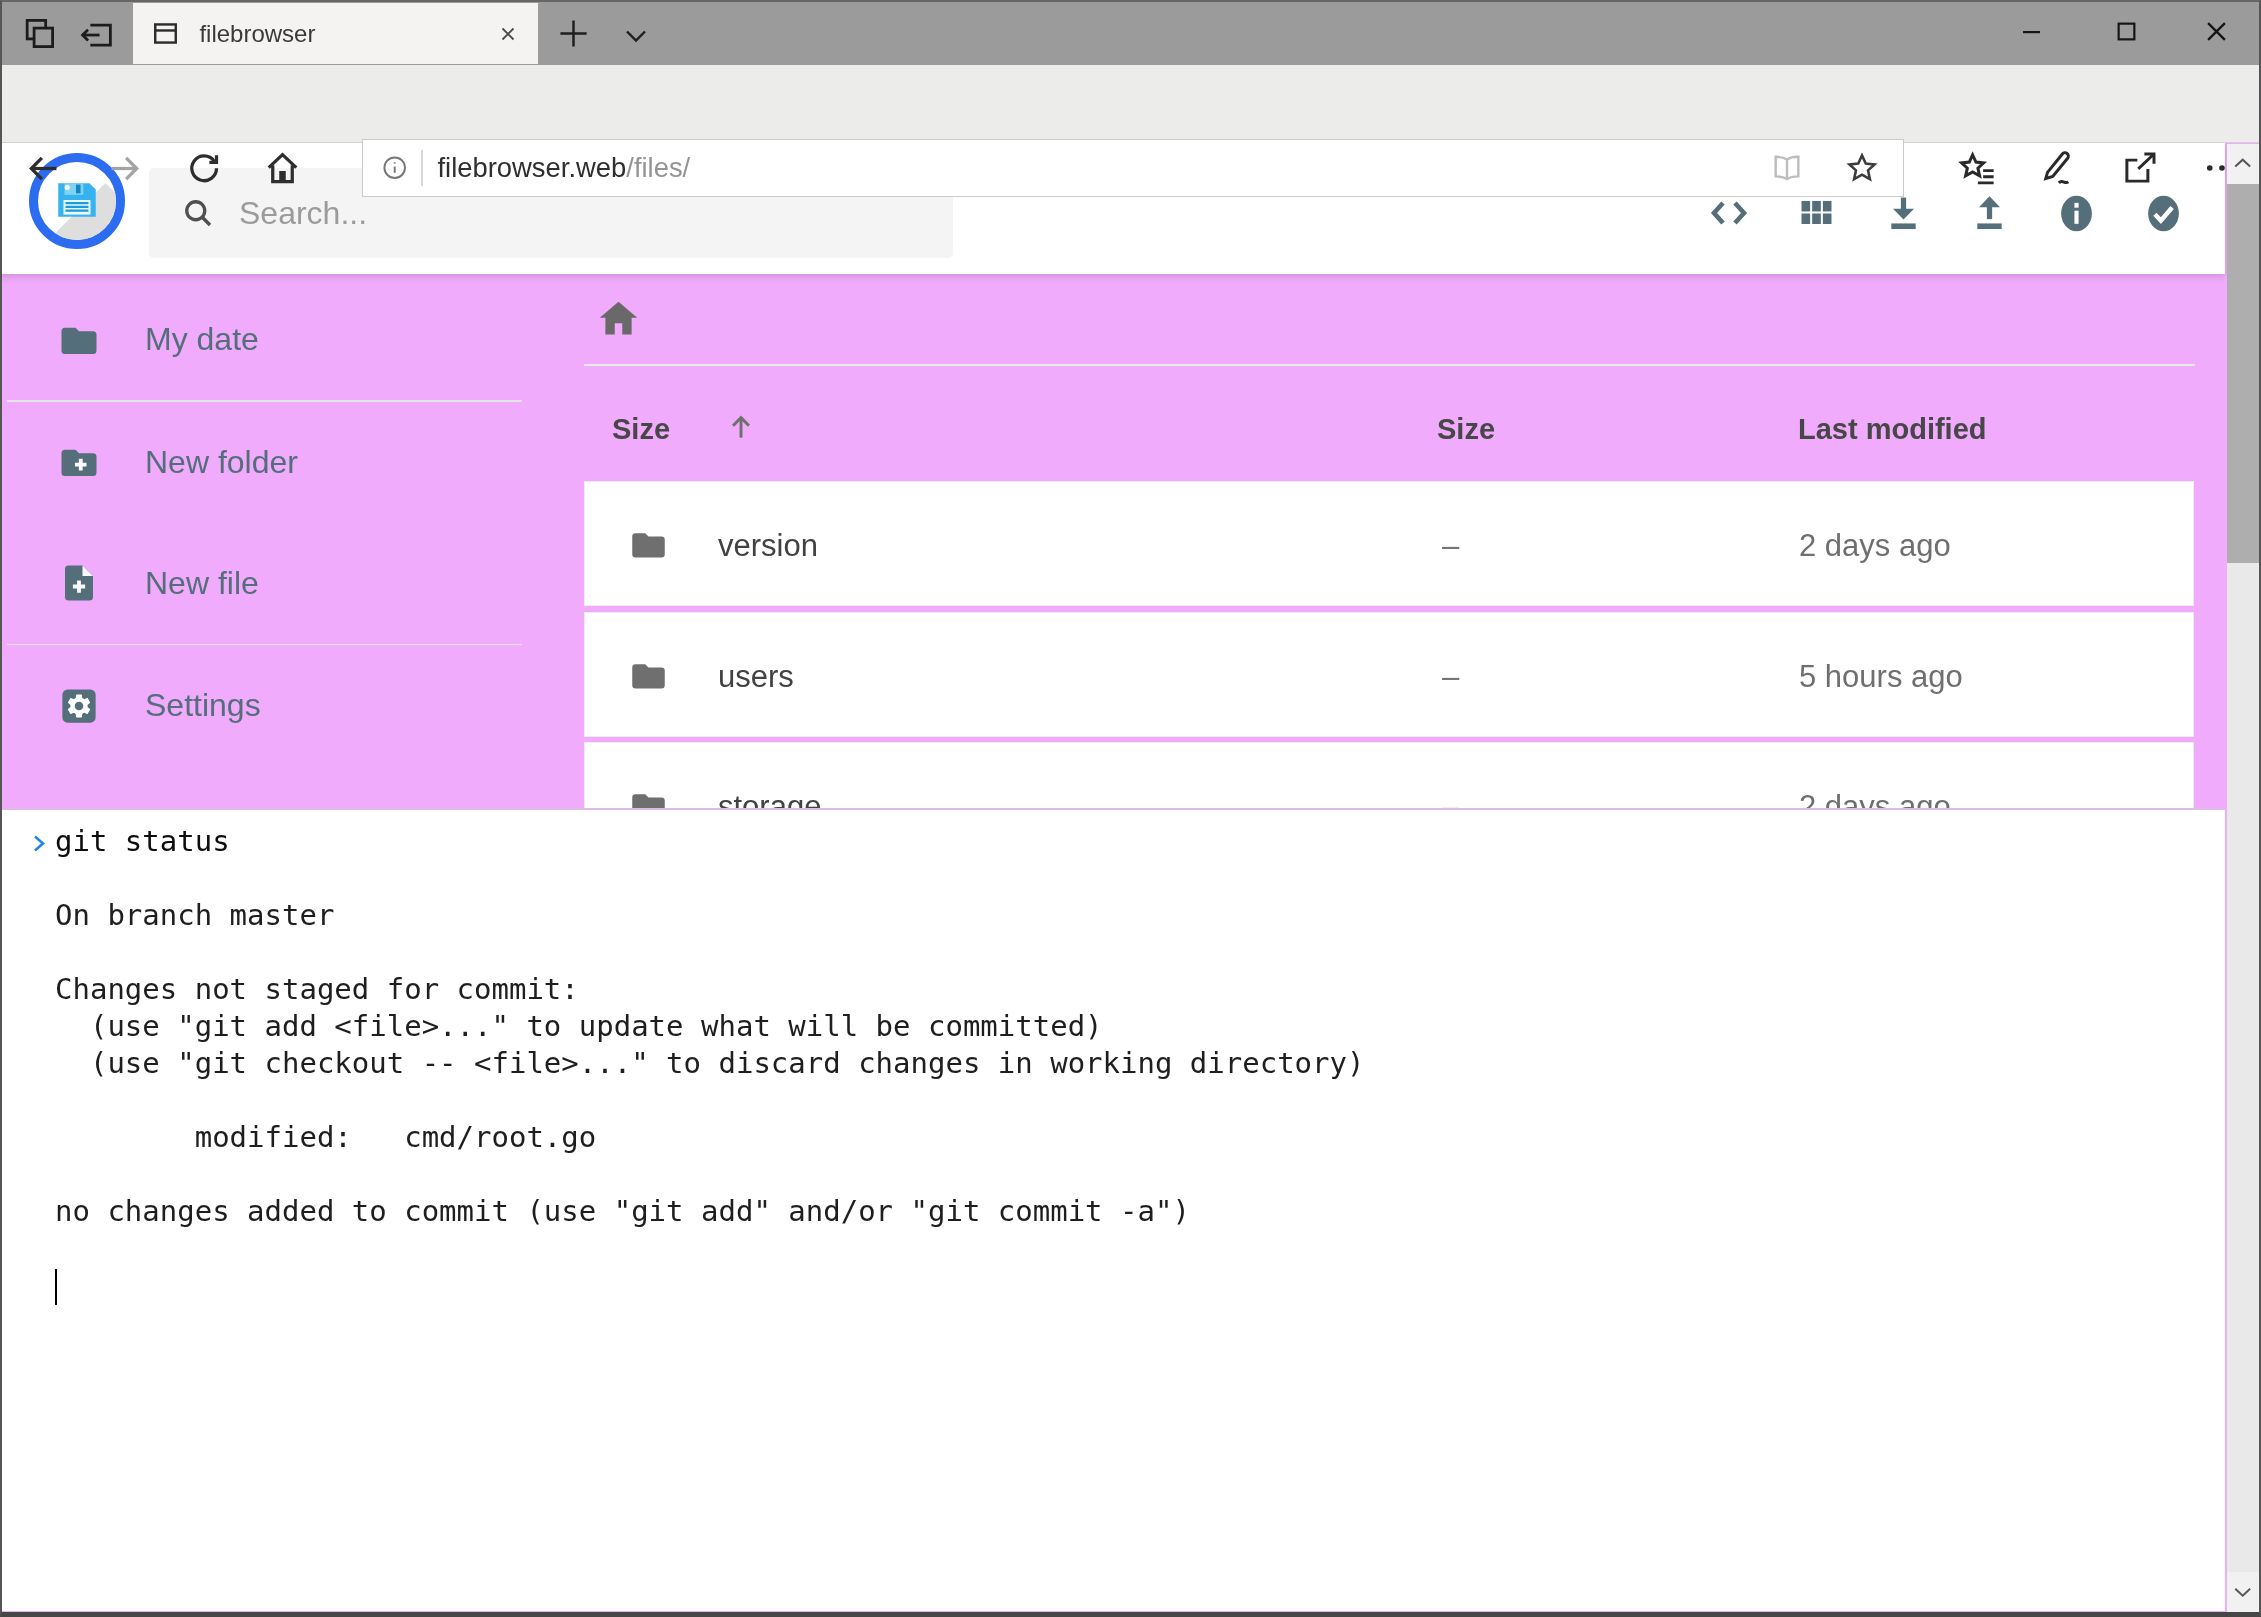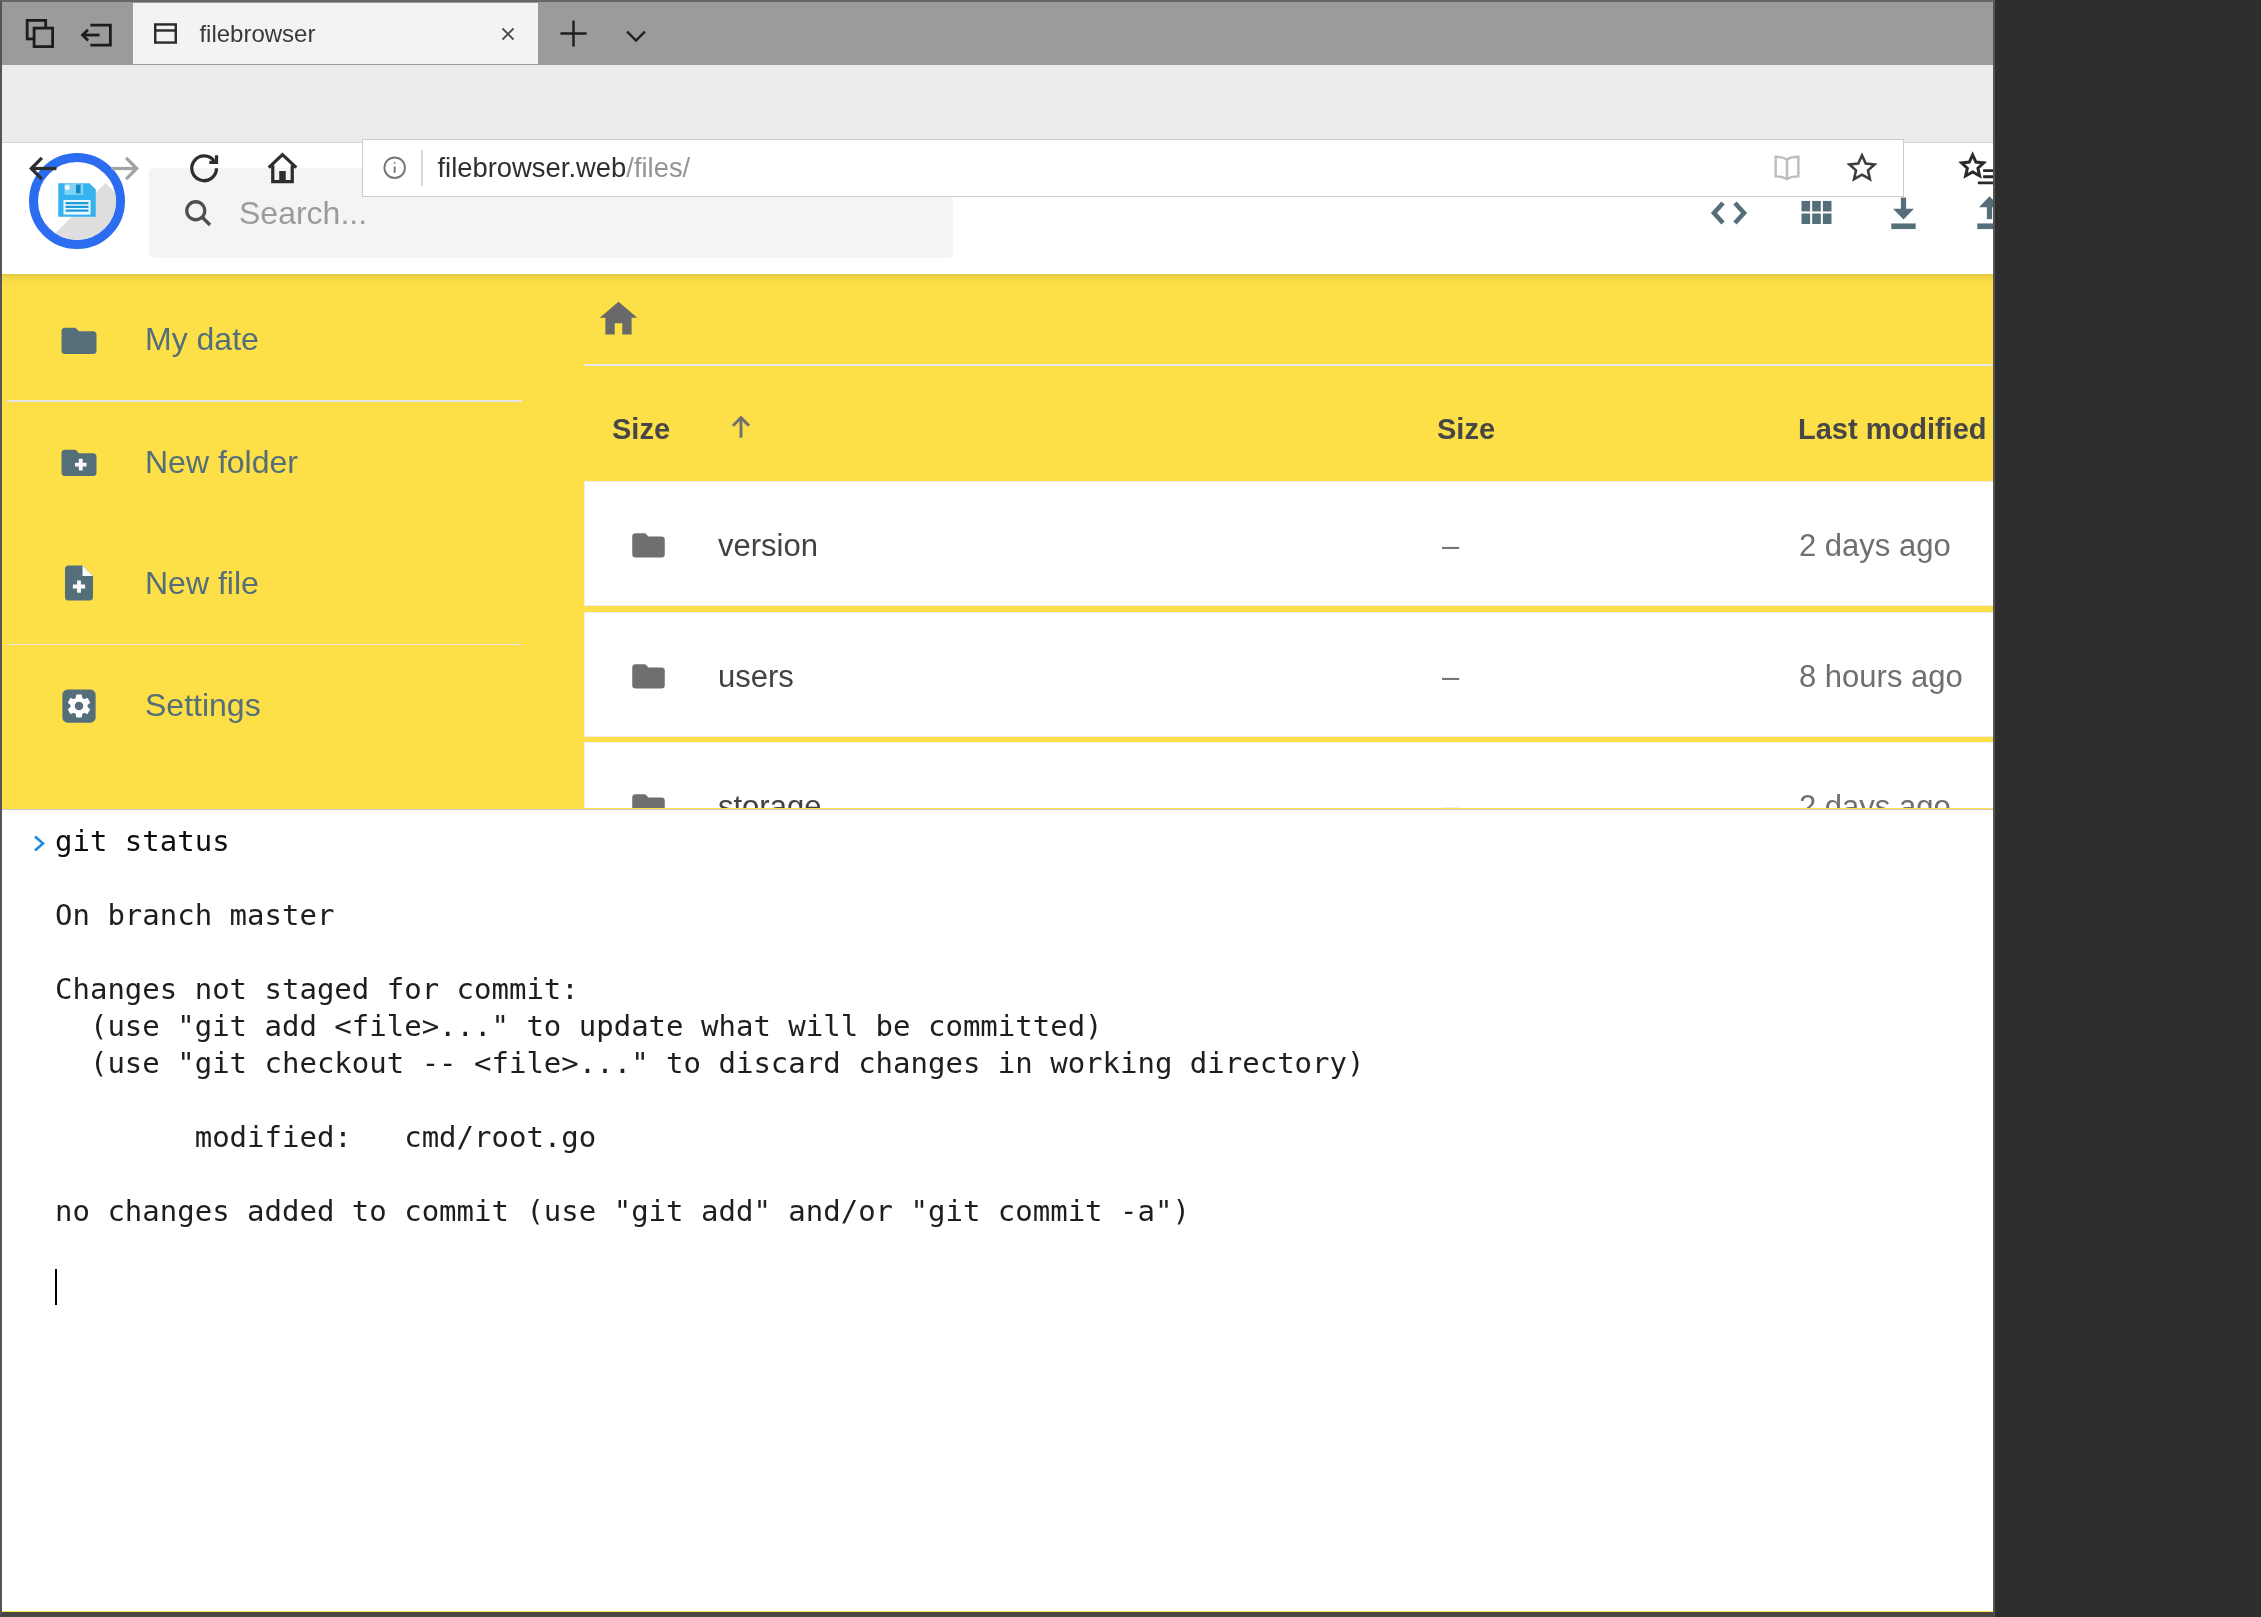--- a/index.html
+++ b/index.html
@@ -1,16 +1,16 @@
 <!DOCTYPE html>
 <html style="font-size:13px"><head>
 <meta charset="utf-8">
 <style>
   html,body{margin:0;padding:0;background:#2e2e2e;}
-  #root{position:relative;width:1995px;height:1617px;overflow:hidden;background:#fde047;
+  #root{position:relative;width:2261px;height:1617px;overflow:hidden;background:#f0abfc;
         font-family:"Liberation Sans",sans-serif;}
   svg{display:block;}
 
   
   #frame{position:absolute;inset:0;z-index:99;pointer-events:none;
          border-left:2.4px solid #555;border-right:2.4px solid #555;
          border-top:2.4px solid #666;border-bottom:5.7px solid #464646;}
 
   
   #titlebar{position:absolute;left:0;top:0;width:2261px;height:65px;background:#9b9b9b;z-index:50;}
@@ -356,21 +356,21 @@
         <span class="ftime">2 days ago</span>
       </div>
       <div class="frow">
         <span class="ficon">
           <svg viewBox="0 0 24 24" width="39" height="39" fill="currentColor">
               <path d="M4 5h6l2 2h8a2 2 0 0 1 2 2v9a2 2 0 0 1-2 2H4a2 2 0 0 1-2-2V7a2 2 0 0 1 2-2z"></path>
             </svg>
         </span>
         <span class="fname">users</span>
         <span class="fsize">–</span>
-        <span class="ftime">8 hours ago</span>
+        <span class="ftime">5 hours ago</span>
       </div>
       <div class="frow">
         <span class="ficon">
           <svg viewBox="0 0 24 24" width="39" height="39" fill="currentColor">
               <path d="M4 5h6l2 2h8a2 2 0 0 1 2 2v9a2 2 0 0 1-2 2H4a2 2 0 0 1-2-2V7a2 2 0 0 1 2-2z"></path>
             </svg>
         </span>
         <span class="fname">storage</span>
         <span class="fsize">–</span>
         <span class="ftime">2 days ago</span>

